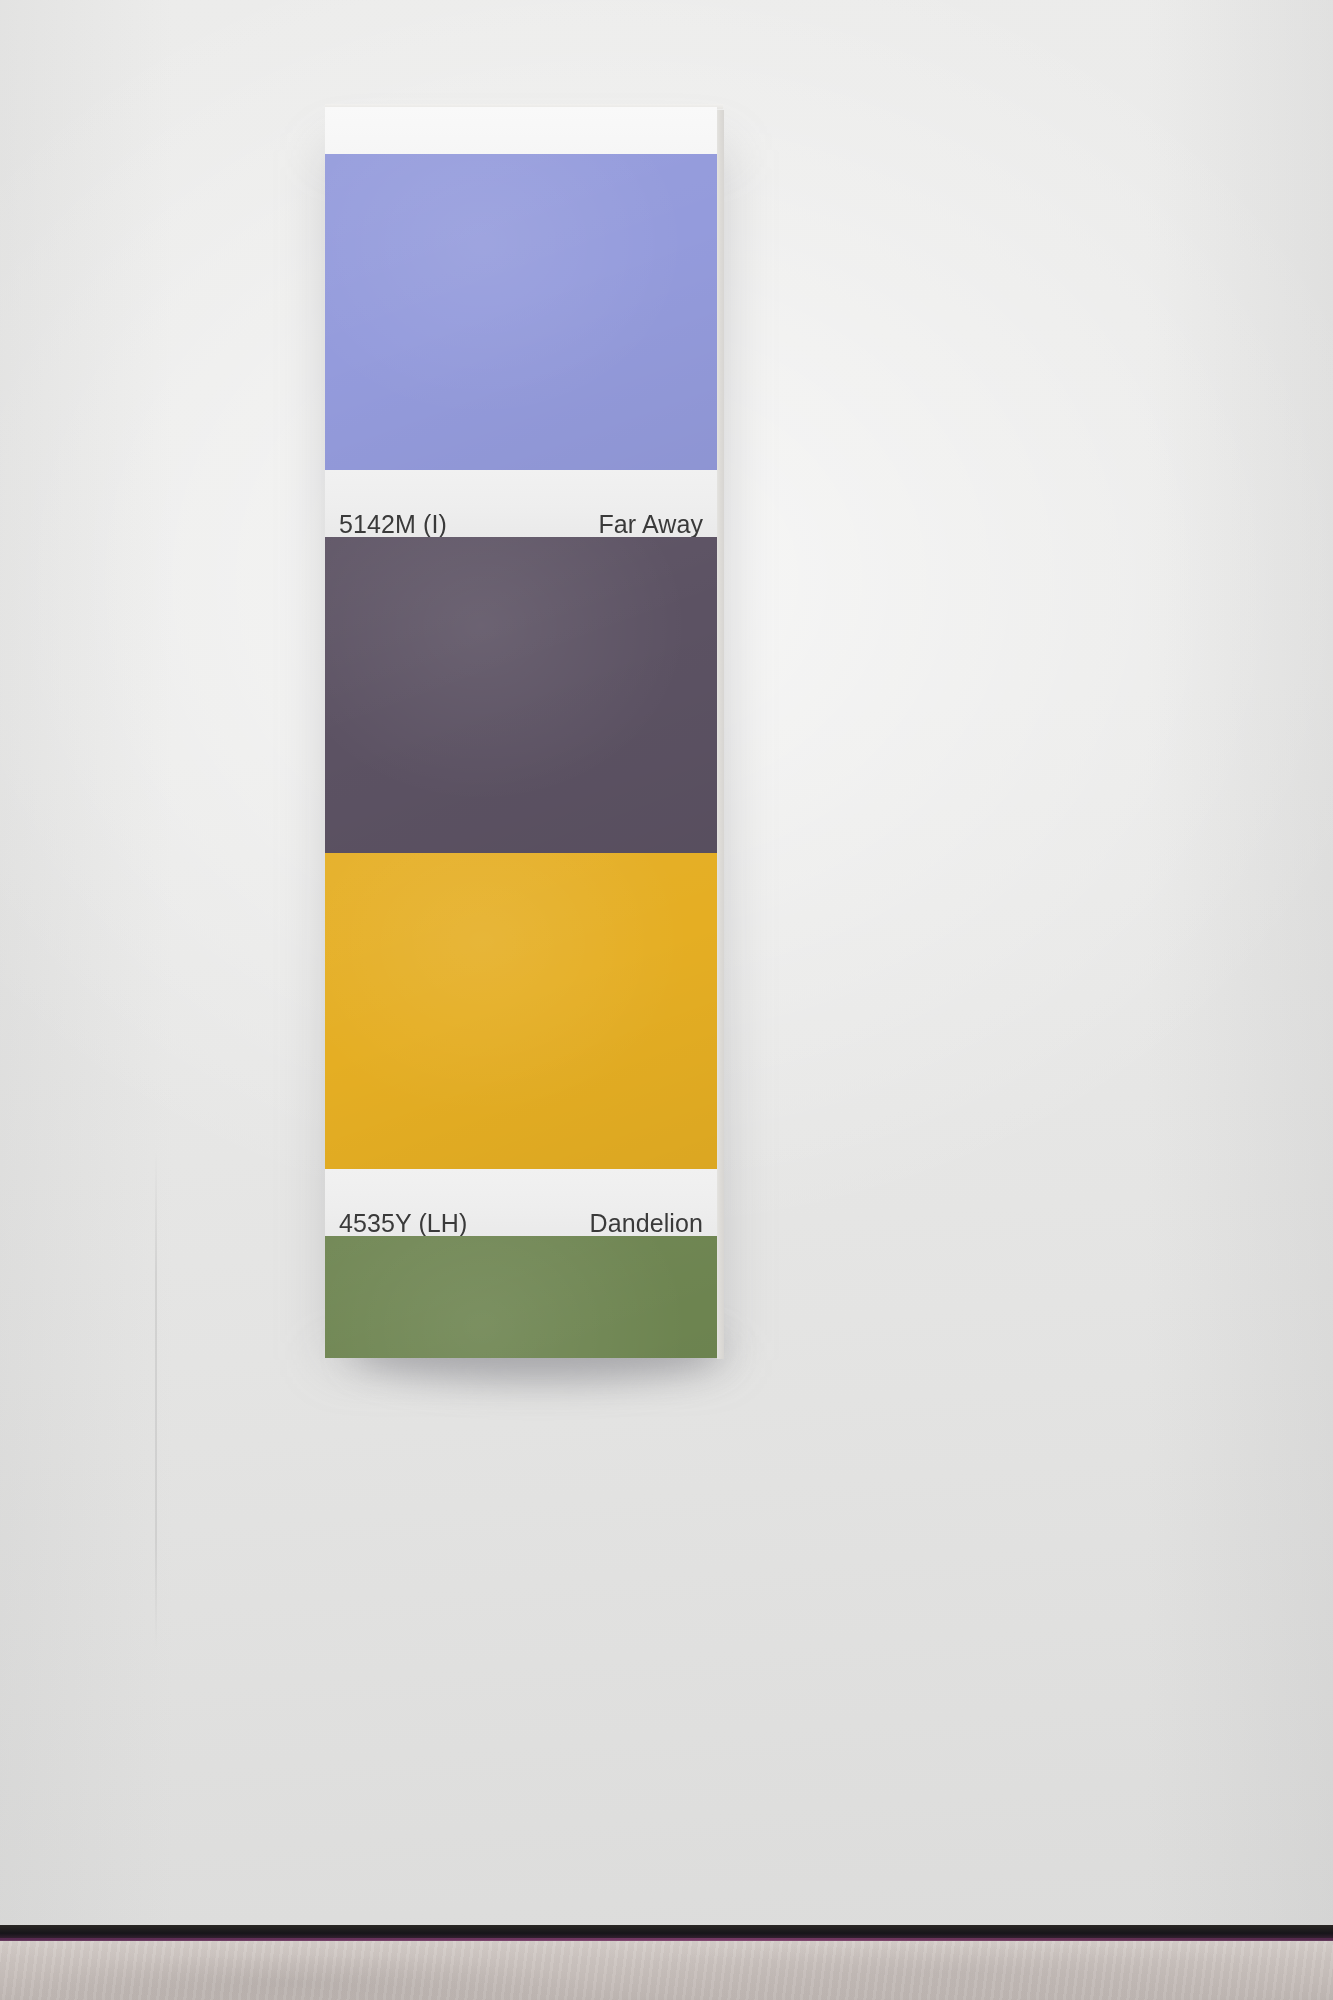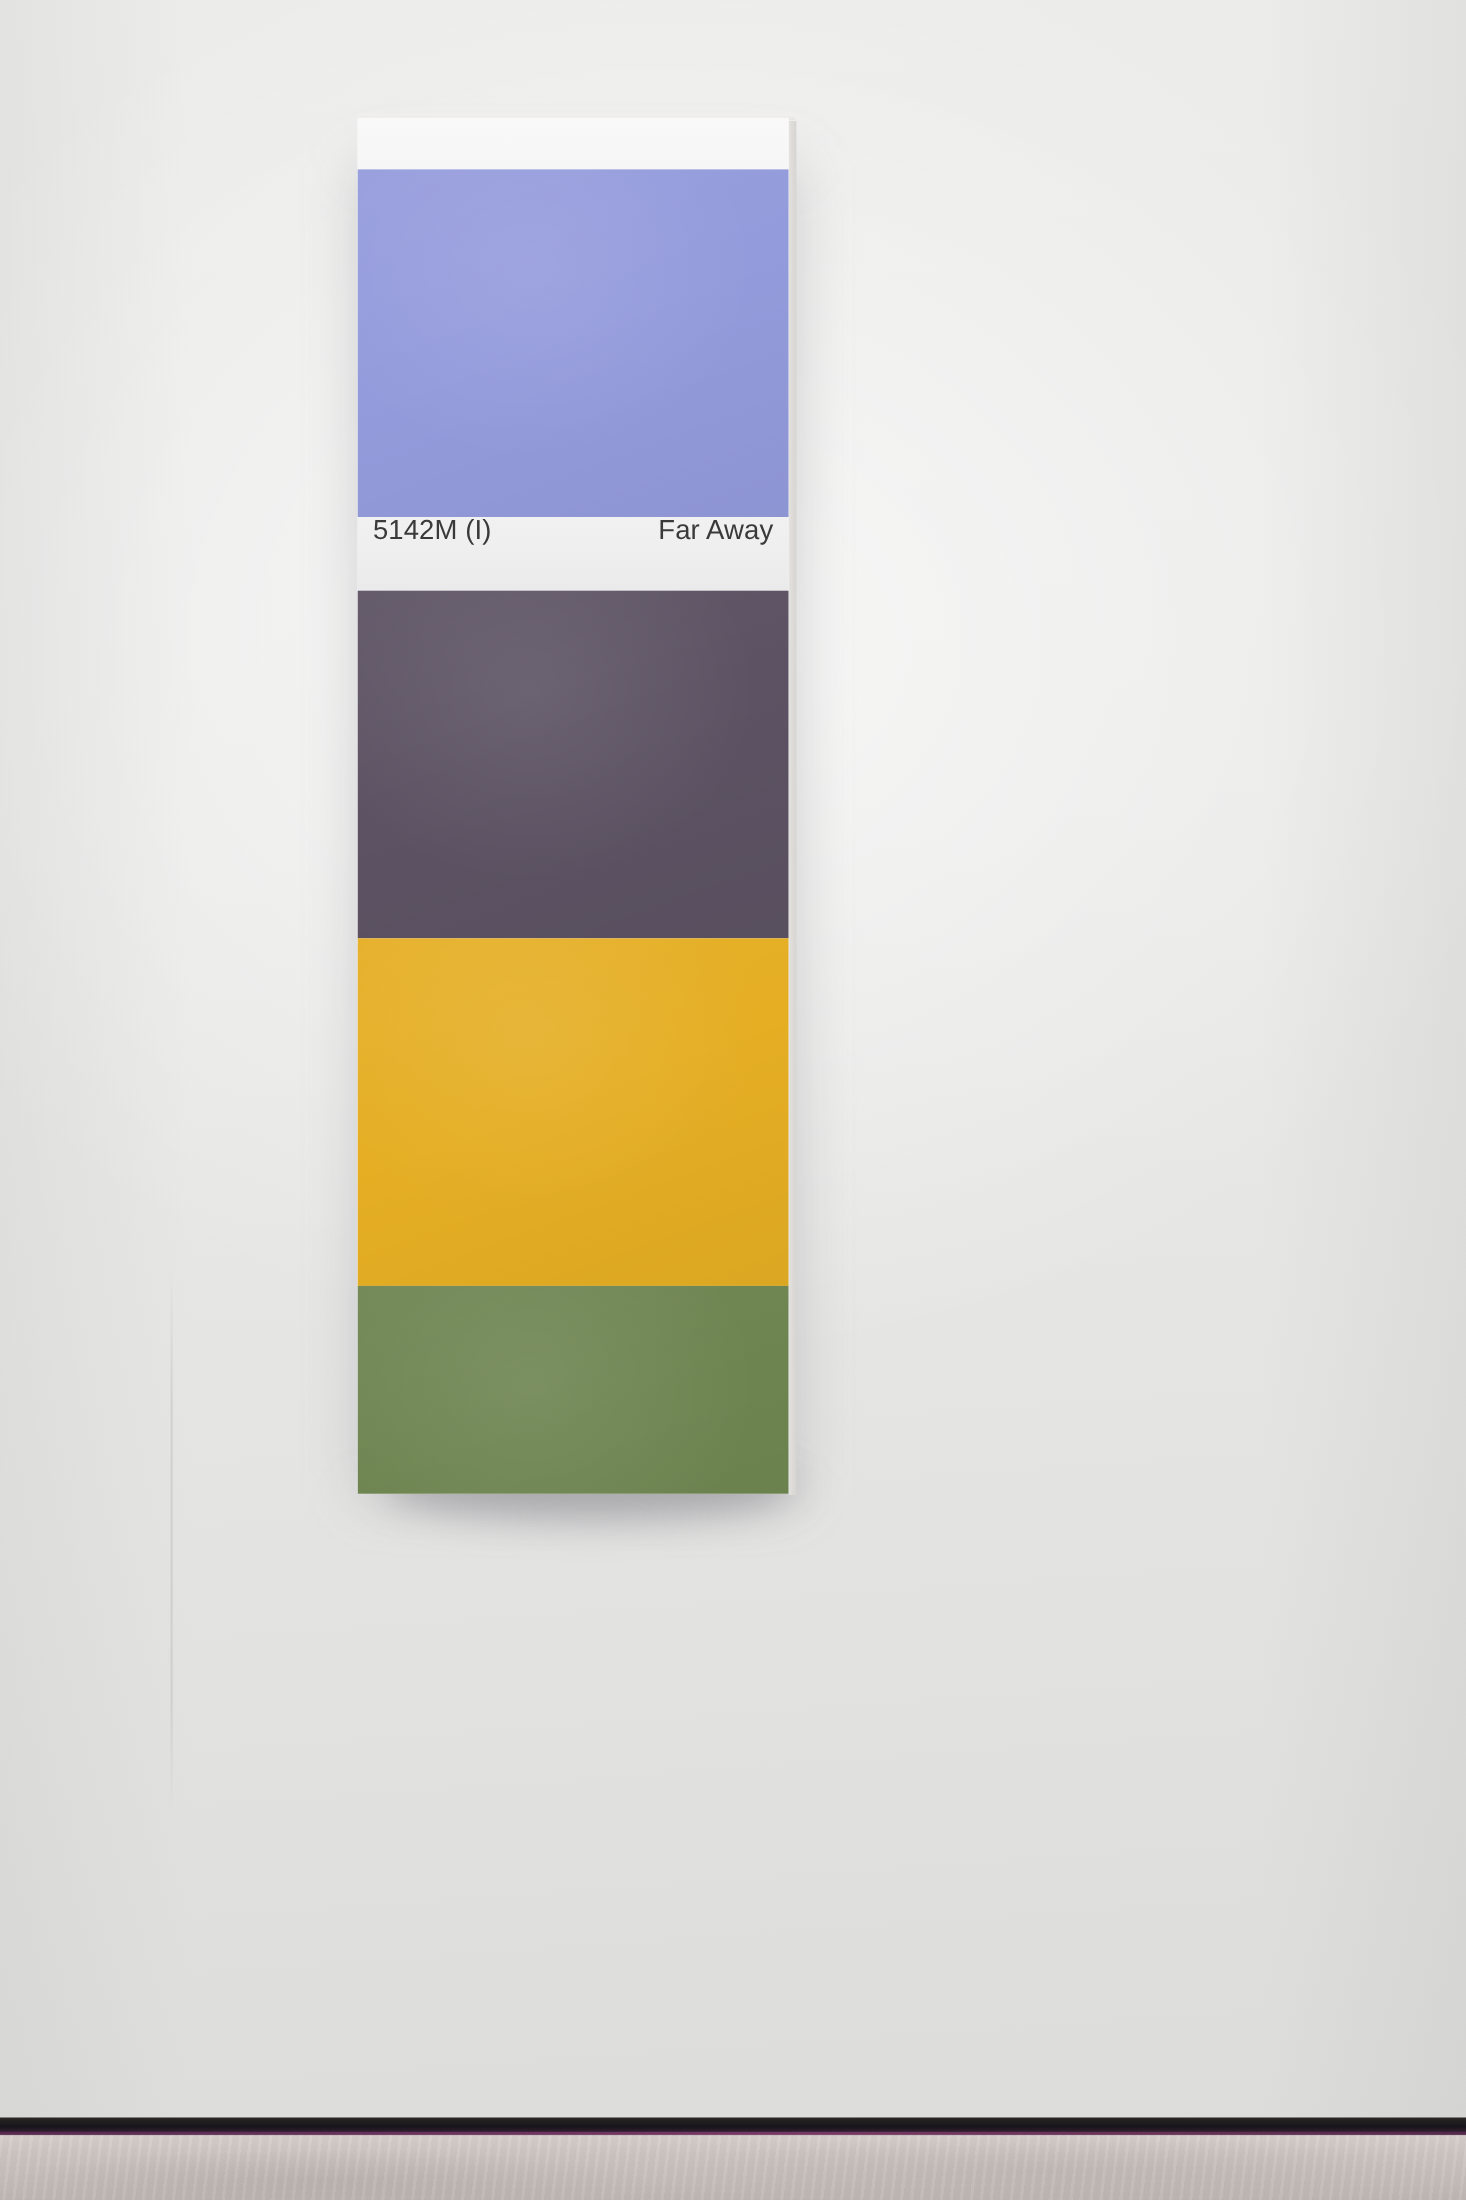--- a/index.html
+++ b/index.html
@@ -141,21 +141,21 @@
       radial-gradient(ellipse 80% 85% at 40% 28%, rgba(255,255,255,0.085) 0%, rgba(255,255,255,0) 66%),
       linear-gradient(160deg, rgba(255,255,255,0.045) 0%, rgba(0,0,0,0.00) 45%, rgba(0,0,0,0.045) 100%);
     pointer-events:none;
   }
 
   .label-band {
     position:relative;
     height:67px;
     flex:0 0 67px;
     display:flex;
-    align-items:flex-start;
+    align-items:flex-end;
     justify-content:space-between;
     padding:0 14px 0 14px;
     background:linear-gradient(180deg, #f1f1f1 0%, #eeeeee 55%, #eaeaea 100%);
   }
   .label-code,
   .label-name {
     font-size:25px;
     line-height:1;
     color:#3a3a3a;
     letter-spacing:0.1px;
@@ -193,20 +193,24 @@
           <div class="label-band">
             <span class="label-code">5142M (I)</span>
             <span class="label-name">Far Away</span>
           </div>
         </div>
         <div class="chip">
           <div class="swatch" style="height: 316px; flex: 0 0 316px; background: rgb(92, 82, 99);"></div>
         </div>
         <div class="chip">
           <div class="swatch" style="height: 316px; flex: 0 0 316px; background: rgb(229, 174, 35);"></div>
+          <div class="label-band">
+            <span class="label-code">4535Y (LH)</span>
+            <span class="label-name">Dandelion</span>
+          </div>
         </div>
         <div class="chip">
           <div class="swatch" style="height: 322px; flex: 0 0 322px; background: rgb(109, 132, 80);"></div>
         </div>
       </div>
   </div>
 
   <div class="baseboard"></div>
   <div class="baseboard-accent"></div>
   <div class="floor"></div>

